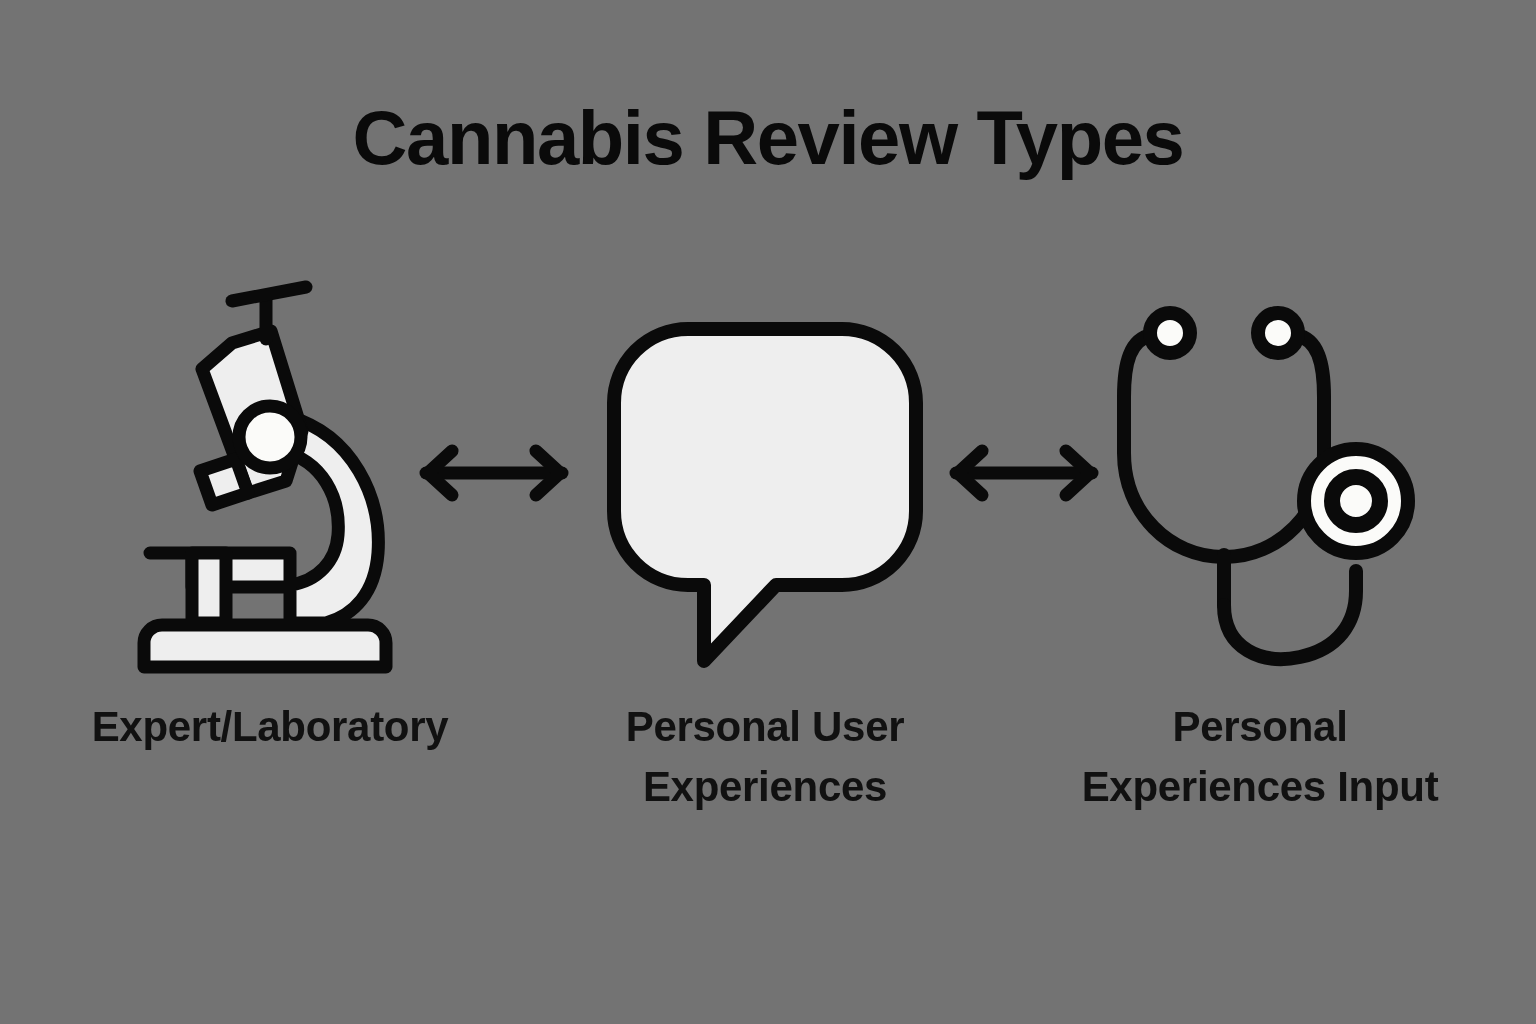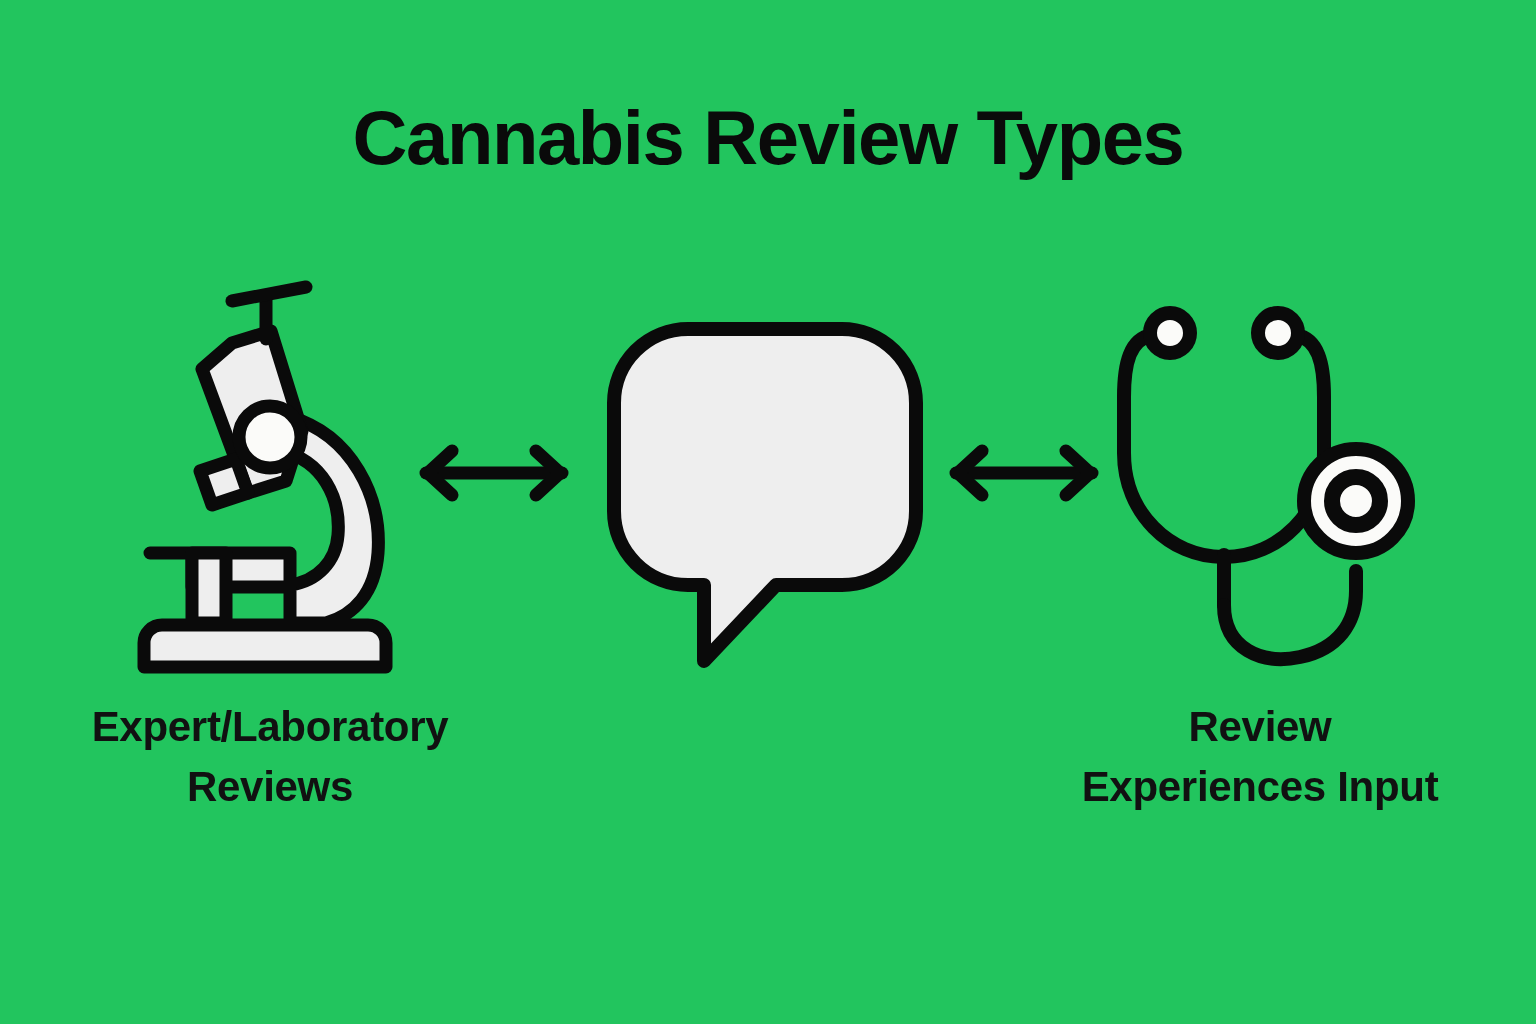--- a/index.html
+++ b/index.html
@@ -5,21 +5,21 @@
   * { margin:0; padding:0; box-sizing:border-box; }
   html, body {
     width:1536px; height:1024px;
     background:#fbfbf9;
     font-family:"Liberation Sans", sans-serif;
     overflow:hidden;
   }
   #canvas {
     position:relative;
     width:1536px; height:1024px;
-    background:#22c55e;
+    background:#737373;
   }
 
   
   #title {
     position:absolute;
     left:0; top:98px;
     width:1536px;
     text-align:center;
     font-size:76px;
     font-weight:700;
@@ -106,41 +106,44 @@
 
         <circle cx="130" cy="152" r="31" fill="#fbfbf9" stroke="#0a0a0a" stroke-width="13"></circle>
 
         <path d="M126 54 L126 12" stroke="#0a0a0a" stroke-width="13" stroke-linecap="round" fill="none"></path>
 
         <path d="M92 16 L166 2" stroke="#0a0a0a" stroke-width="13" stroke-linecap="round" fill="none"></path>
       </svg>
     </div>
     <div class="caption">
       <div>Expert/Laboratory</div>
-      <div>Reviews</div>
     </div>
   </div>
 
   <div class="col" id="col-personal">
     <div class="icon-wrap">
       <svg width="330" height="360" viewBox="0 0 330 360">
         <path d="M88 14
                  H242
                  A74 74 0 0 1 316 88
                  V196
                  A74 74 0 0 1 242 270
                  H176
                  L104 346
                  L104 270
                  H88
                  A74 74 0 0 1 14 196
                  V88
                  A74 74 0 0 1 88 14 Z" fill="#eeeeee" stroke="#0a0a0a" stroke-width="14" stroke-linejoin="round" stroke-linecap="round"></path>
       </svg>
     </div>
+    <div class="caption">
+      <div>Personal User</div>
+      <div>Experiences</div>
+    </div>
   </div>
 
   <div class="col" id="col-medical">
     <div class="icon-wrap">
       <svg width="300" height="370" viewBox="0 0 300 370">
         <g fill="none" stroke="#0a0a0a" stroke-width="14" stroke-linecap="round">
 
           <path d="M42 30
                    C 20 34, 14 58, 14 92
                    V 148
@@ -162,21 +165,21 @@
         <circle cx="60" cy="28" r="20" fill="#fbfbf9" stroke="#0a0a0a" stroke-width="14"></circle>
 
         <circle cx="168" cy="28" r="20" fill="#fbfbf9" stroke="#0a0a0a" stroke-width="14"></circle>
 
         <circle cx="246" cy="196" r="52" fill="#fbfbf9" stroke="#0a0a0a" stroke-width="14"></circle>
 
         <circle cx="246" cy="196" r="24" fill="#fbfbf9" stroke="#0a0a0a" stroke-width="16"></circle>
       </svg>
     </div>
     <div class="caption">
-      <div>Review</div>
+      <div>Personal</div>
       <div>Experiences Input</div>
     </div>
   </div>
 
   <div class="arrow" id="arrow-1">
     <svg width="160" height="62" viewBox="0 0 160 62">
       <g fill="none" stroke="#0a0a0a" stroke-width="13" stroke-linecap="round" stroke-linejoin="round">
         <path d="M12 31 H148"></path>
         <path d="M38 9 L14 31 L38 53"></path>
         <path d="M122 9 L146 31 L122 53"></path>

